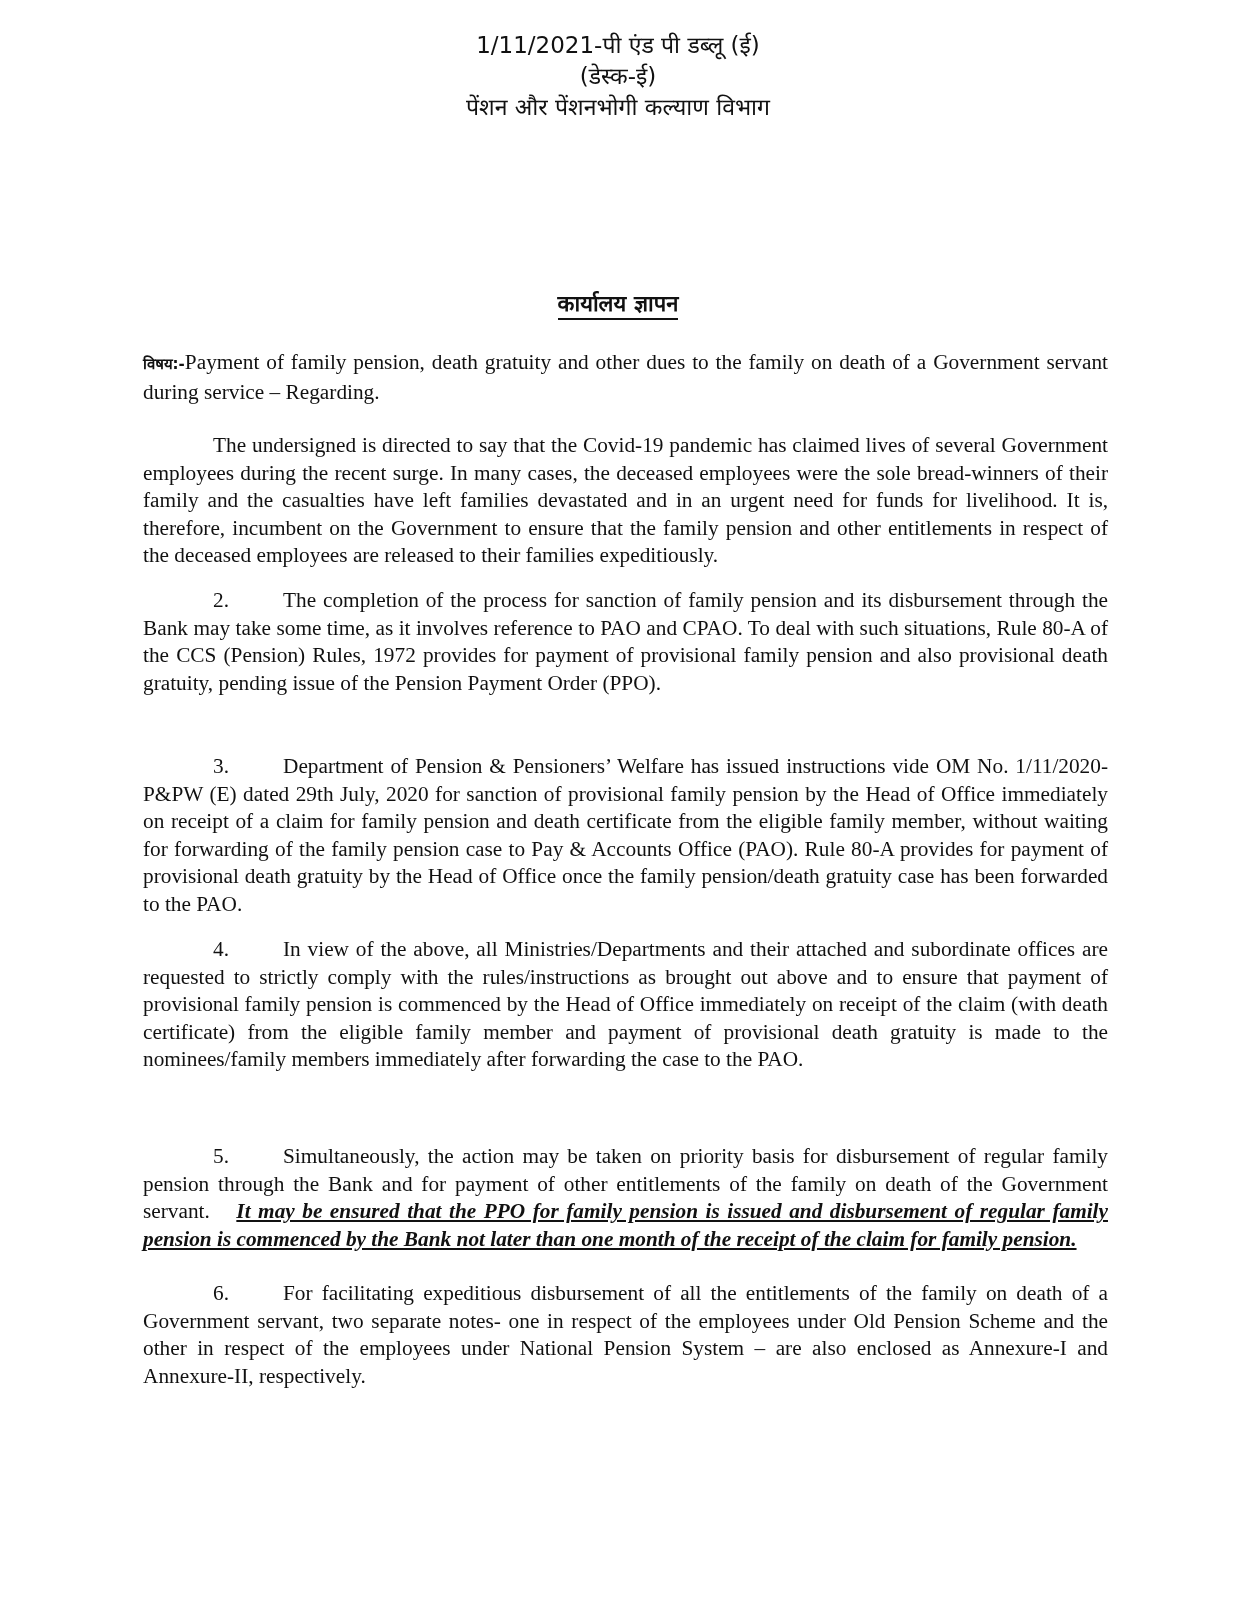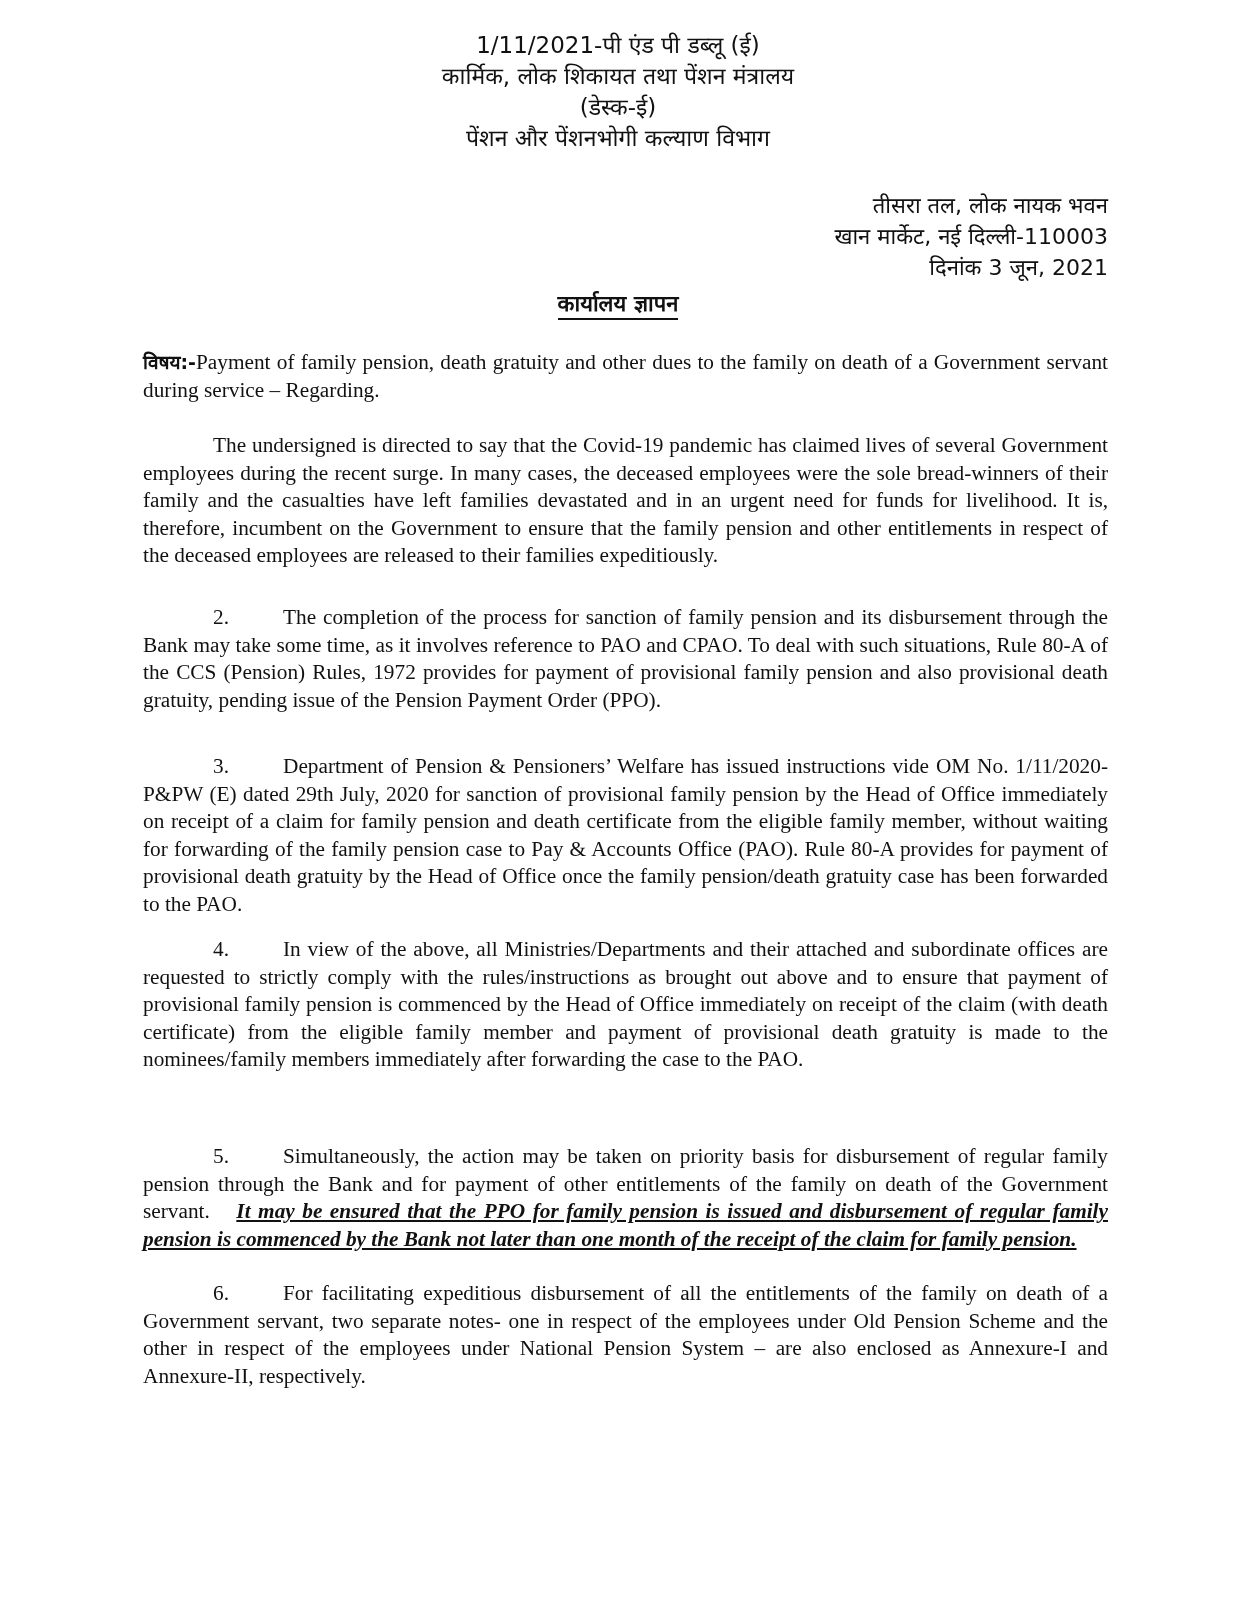--- a/index.html
+++ b/index.html
@@ -13,54 +13,48 @@
   .addr div { white-space: nowrap; }
   .om-title { position: absolute; left: 0; width: 1236px; top: 287px; text-align: center;
               font-family: "DejaVu Sans", sans-serif; font-size: 22px; font-weight: bold; }
   .om-title span { border-bottom: 2px solid #111; padding-bottom: 2px; }
   .body { position: absolute; left: 143px; width: 965px;
           font-family: "Liberation Serif", serif; font-size: 21.3px; line-height: 27.6px;
           text-align: justify; color: #111; }
   .body p { margin: 0; }
   .indent { text-indent: 70px; }
   .num { display: inline-block; width: 70px; text-indent: 0; }
-  .subject-label { font-family: "DejaVu Sans", sans-serif; font-weight: bold; font-size: 19px; }
+  .subject-label { font-family: "DejaVu Sans", sans-serif; font-weight: bold; font-size: 15px; }
   .emph { font-weight: bold; font-style: italic; text-decoration: underline; margin-left: 19px; }
 </style>
 </head>
 <body>
 
 <div class="page">
 
   <div class="hdr" style="top:30px;">
     <div>1/11/2021-पी एंड पी डब्लू (ई)</div>
-    <div>कार्मिक, लोक शिकायत तथा पेंशन मंत्रालय</div>
     <div>(डेस्क-ई)</div>
     <div>पेंशन और पेंशनभोगी कल्याण विभाग</div>
   </div>
 
-  <div class="addr">
-    <div>तीसरा तल, लोक नायक भवन</div>
-    <div>खान मार्केट, नई दिल्ली-110003</div>
-    <div>दिनांक 3 जून, 2021</div>
-  </div>
 
   <div class="om-title">
     <span>कार्यालय ज्ञापन</span>
   </div>
 
   <div class="body" style="top:349px;">
     <p><span class="subject-label">विषय:-</span><span>Payment of family pension, death gratuity and other dues to the family on death of a Government servant during service – Regarding.</span></p>
   </div>
 
   <div class="body" style="top:432px;">
     <p class="indent">The undersigned is directed to say that the Covid-19 pandemic has claimed lives of several Government employees during the recent surge.  In many cases, the deceased employees were the sole bread-winners of their family and the casualties have left families devastated and in an urgent need for funds for livelihood. It is, therefore, incumbent on the Government to ensure that the family pension and other entitlements in respect of the deceased employees are released to their families expeditiously.</p>
   </div>
 
-  <div class="body" style="top:604px;">
+  <div class="body" style="top:587px;">
     <p class="indent"><span class="num">2.</span><span>The completion of the process for sanction of family pension and its disbursement through the Bank may take some time, as it involves reference to PAO and CPAO. To deal with such situations, Rule 80-A of the CCS (Pension) Rules, 1972 provides for payment of provisional family pension and also provisional death gratuity, pending issue of the Pension Payment Order (PPO).</span></p>
   </div>
 
   <div class="body" style="top:753px;">
     <p class="indent"><span class="num">3.</span><span>Department of Pension &amp; Pensioners’ Welfare has issued instructions vide OM No. 1/11/2020-P&amp;PW (E) dated 29th July, 2020 for sanction of provisional family pension by the Head of Office immediately on receipt of a claim for family pension and death certificate from the eligible family member, without waiting for forwarding of the family pension case to Pay &amp; Accounts Office (PAO). Rule 80-A provides for payment of provisional death gratuity by the Head of Office once the family pension/death gratuity case has been forwarded to the PAO.</span></p>
   </div>
 
   <div class="body" style="top:936px;">
     <p class="indent"><span class="num">4.</span><span>In view of the above, all Ministries/Departments and their attached and subordinate offices are requested to strictly comply with the rules/instructions as brought out above and to ensure that payment of provisional family pension is commenced by the Head of Office immediately on receipt of the claim (with death certificate) from the eligible family member and payment of provisional death gratuity is made to the nominees/family members immediately after forwarding the case to the PAO.</span></p>
   </div>

